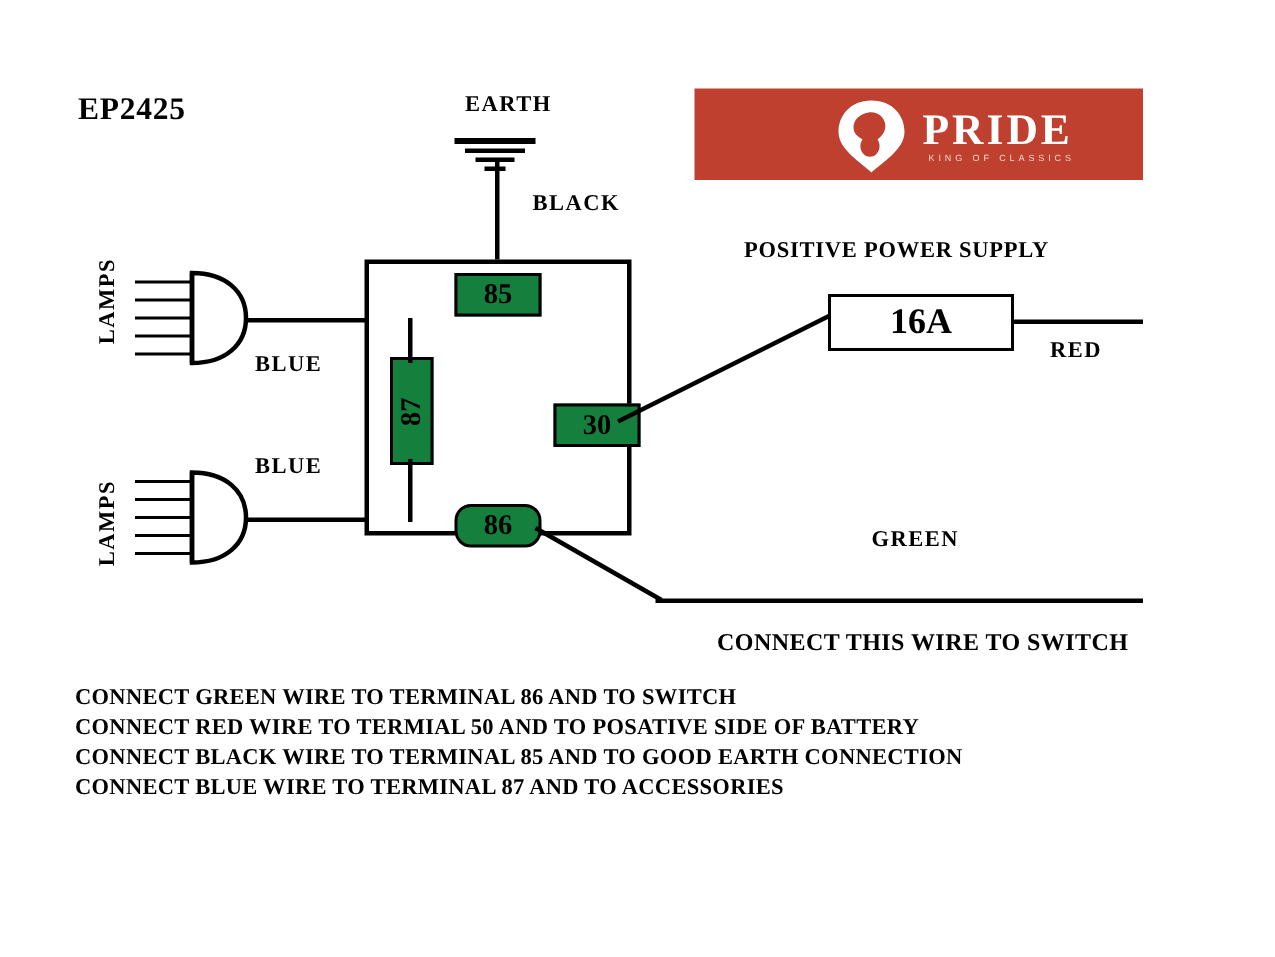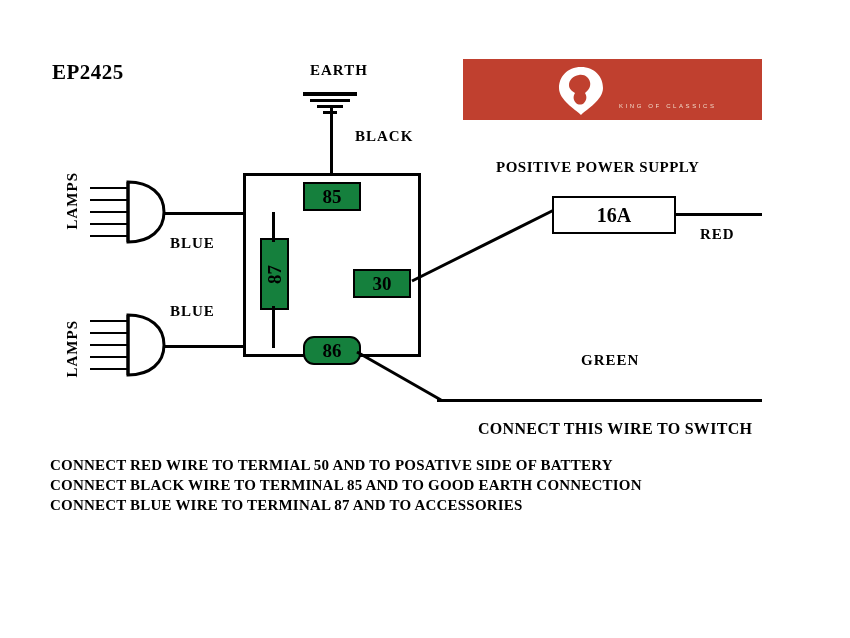--- a/index.html
+++ b/index.html
@@ -70,21 +70,21 @@
     font-family: "Liberation Serif", serif;
     font-weight: bold;
     font-size: 19px;
     color: #000;
     display: flex;
     align-items: center;
     justify-content: center;
     text-align: center;
   }
   .pin-85 { left: 303px; top: 182px; width: 58px; height: 29px; }
-  .pin-30 { left: 353px; top: 269px; width: 58px; height: 29px; }
+  .pin-30 { left: 369px; top: 269px; width: 58px; height: 29px; }
   .pin-86 { left: 303px; top: 336px; width: 58px; height: 29px; border-radius: 11px; }
   .pin-87 {
     left: 260px; top: 238px; width: 29px; height: 72px;
   }
   .pin-87 span {
     writing-mode: vertical-rl;
     transform: rotate(180deg);
     font-size: 19px;
     font-weight: bold;
   }
@@ -94,21 +94,21 @@
     left: 552px; top: 196px;
     width: 124px; height: 38px;
     border: 2px solid #000;
     background: #ffffff;
     box-sizing: border-box;
     display: flex;
     align-items: center;
     justify-content: center;
     font-family: "Liberation Serif", serif;
     font-weight: bold;
-    font-size: 20px;
+    font-size: 24px;
     color: #000;
   }
 
   
   .wire { background: #000; }
   .h-wire { height: 3px; }
   .v-wire { width: 3px; }
 
   
   .w-earth-v { left: 330px; top: 106px; height: 78px; }
@@ -179,20 +179,21 @@
 
 <div id="root">
 
   <div class="abs part-number">EP2425</div>
 
   <div class="abs logo">
     <svg width="316" height="61" viewBox="0 0 316 61" style="position:absolute;left:0;top:0;">
       <path d="M118 8 C104 8 96 18 96 29 C96 41 112 50 118 56 C124 50 140 41 140 29 C140 18 132 8 118 8 Z" fill="#ffffff"></path>
       <path d="M116 16 C110 17 106 21 106 26 C106 30 109 32 112 34 C110 37 110 41 113 44 C115 46 119 46 121 44 C124 41 124 37 122 34 C126 31 128 27 127 23 C126 19 122 15 116 16 Z" fill="#c0402f"></path>
     </svg>
+    <div class="logo-text">PRIDE</div>
     <div class="logo-sub">KING OF CLASSICS</div>
   </div>
 
   <div class="abs earth-plate ep1"></div>
   <div class="abs earth-plate ep2"></div>
   <div class="abs earth-plate ep3"></div>
   <div class="abs earth-plate ep4"></div>
   <div class="abs wire v-wire w-earth-v"></div>
   <div class="abs lbl lbl-earth">EARTH</div>
   <div class="abs lbl lbl-black">BLACK</div>
@@ -244,18 +245,19 @@
   <div class="abs lbl lbl-red">RED</div>
 
   <svg class="abs" style="left:355px; top:350px;" width="90" height="55" viewBox="0 0 90 55">
     <line x1="2" y1="2" x2="86" y2="50" stroke="#000" stroke-width="3"></line>
   </svg>
   <div class="abs wire h-wire w-green-h"></div>
   <div class="abs lbl lbl-green">GREEN</div>
   <div class="abs lbl lbl-connect-switch">CONNECT THIS WIRE TO SWITCH</div>
 
   <div class="abs instructions">
+    <div>CONNECT GREEN WIRE TO TERMINAL 86 AND TO SWITCH</div>
     <div>CONNECT RED WIRE TO TERMIAL 50 AND TO POSATIVE SIDE OF BATTERY</div>
     <div>CONNECT BLACK WIRE TO TERMINAL 85 AND TO GOOD EARTH CONNECTION</div>
     <div>CONNECT BLUE WIRE TO TERMINAL 87 AND TO ACCESSORIES</div>
   </div>
 
 </div>
 
 </body></html>

